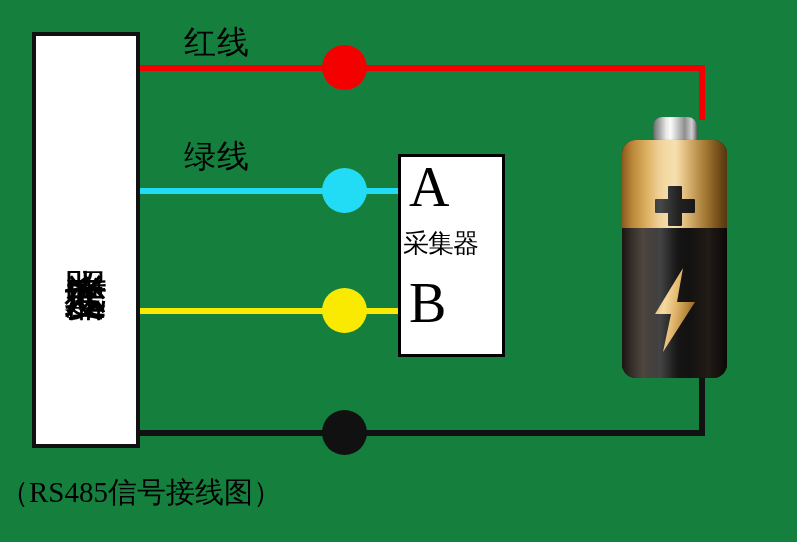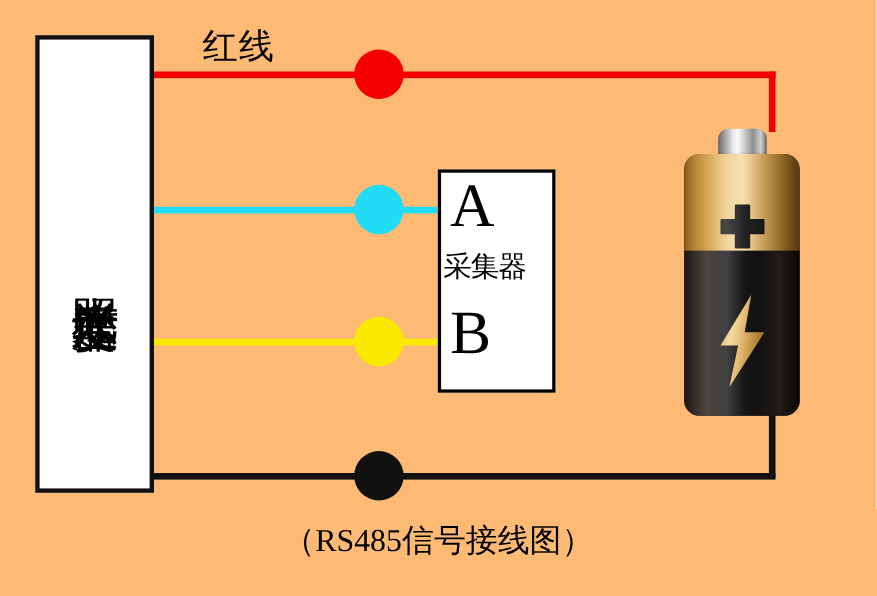--- a/index.html
+++ b/index.html
@@ -7,21 +7,21 @@
     padding: 0;
     background: #ffffff;
   }
   body {
     font-family: "Liberation Sans", sans-serif;
   }
   #stage {
     position: relative;
     width: 797px;
     height: 542px;
-    background: #fdba74;
+    background: #15803d;
     overflow: hidden;
   }
 
   
   .transmitter-box {
     position: absolute;
     left: 32px;
     top: 32px;
     width: 108px;
     height: 416px;
@@ -214,21 +214,21 @@
     width: 52px;
     height: 84px;
   }
 
   
   .caption {
     position: absolute;
     left: 0;
     top: 478px;
     width: 797px;
-    text-align: center;
+    text-align: left;
     font-family: "Liberation Serif", serif;
     font-size: 29px;
     line-height: 1;
     color: #000000;
     letter-spacing: 0px;
   }
 </style>
 </head>
 <body>
 
@@ -238,20 +238,21 @@
     <div class="transmitter-label">光照度变送器</div>
   </div>
 
   <div class="wire wire-h wire-red" style="left:140px; top:65px; width:565px;"></div>
   <div class="wire wire-v wire-red" style="left:699px; top:65px; height:55px;"></div>
   <div class="dot dot-red" style="left:322px; top:45px; width:45px; height:45px;"></div>
   <div class="wire-label" style="left:184px; top:26px;">红线</div>
 
   <div class="wire wire-h wire-cyan" style="left:140px; top:188px; width:262px;"></div>
   <div class="dot dot-cyan" style="left:322px; top:168px; width:45px; height:45px;"></div>
+  <div class="wire-label" style="left:184px; top:140px;">绿线</div>
 
   <div class="wire wire-h wire-yellow" style="left:140px; top:308px; width:262px;"></div>
   <div class="dot dot-yellow" style="left:322px; top:288px; width:45px; height:45px;"></div>
 
   <div class="wire wire-h wire-black" style="left:140px; top:430px; width:565px;"></div>
   <div class="wire wire-v wire-black" style="left:699px; top:372px; height:62px;"></div>
   <div class="dot dot-black" style="left:322px; top:410px; width:45px; height:45px;"></div>
 
   <div class="collector-box">
     <div class="collector-a">A</div>

